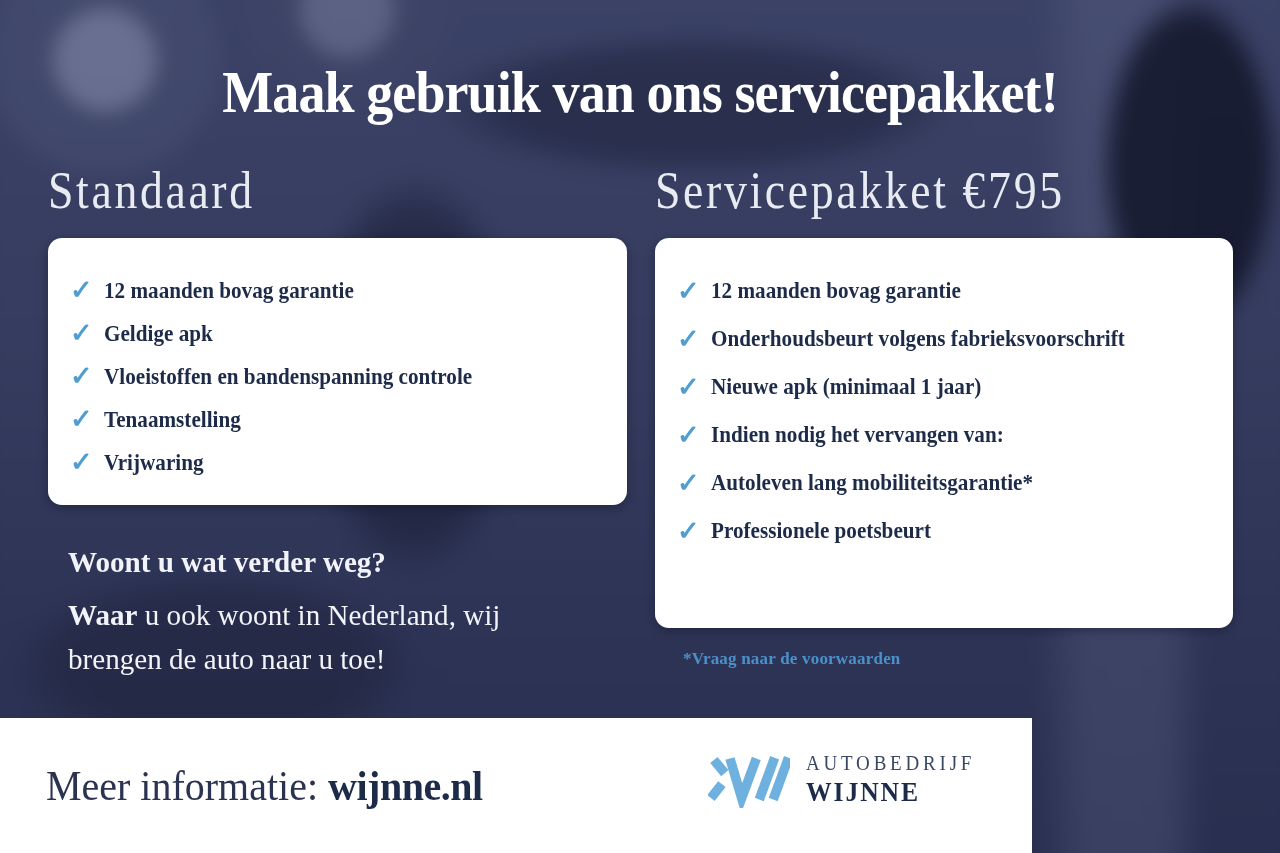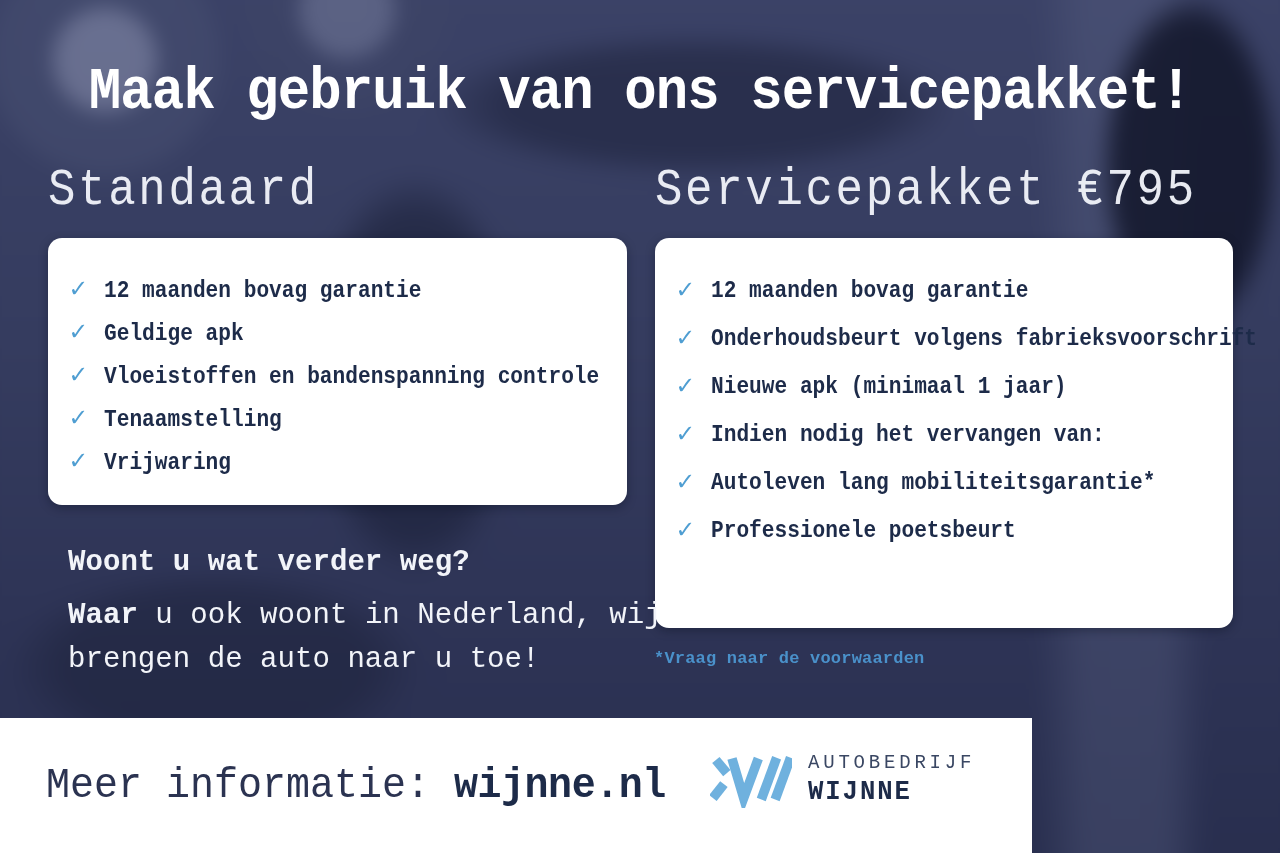--- a/index.html
+++ b/index.html
@@ -1,20 +1,20 @@
 <!DOCTYPE html>
 <html><head>
 <meta charset="utf-8">
 <style>
   * { margin:0; padding:0; box-sizing:border-box; }
   html,body { background:#111; }
   .poster{
     position:relative; width:1280px; height:853px; overflow:hidden;
     background:#343b5d;
-    font-family:Liberation Mono, monospace;
+    font-family:Liberation Serif, serif;
   }
   
   .bg{
     position:absolute; inset:-25px;
     filter:blur(10px);
     background:
       radial-gradient(circle at 130px 85px,  rgba(150,156,185,.50) 0 52px, rgba(70,78,112,.55) 52px 112px, rgba(0,0,0,0) 118px),
       radial-gradient(circle at 372px 35px,  rgba(135,142,172,.42) 0 48px, rgba(62,69,102,.5) 48px 100px, rgba(0,0,0,0) 106px),
       radial-gradient(ellipse 120px 230px at 1215px 190px, rgba(18,22,42,.85) 0 62%, rgba(0,0,0,0) 75%),
       radial-gradient(ellipse 150px 270px at 440px 400px,  rgba(24,29,52,.55) 0 58%, rgba(0,0,0,0) 75%),
@@ -61,21 +61,21 @@
 
   .delivery{
     position:absolute; left:68px; top:547px; color:#f2f4f9;
     transform:scaleX(.97); transform-origin:left top;
   }
   .delivery .head{ font-size:30px; font-weight:700; line-height:1; margin-bottom:16px; }
   .delivery .line{ font-size:30px; font-weight:400; line-height:44px; }
   .delivery .line b{ font-weight:700; }
 
   .footnote{
-    position:absolute; left:654px; top:649px;
+    position:absolute; left:683px; top:649px;
     color:#4a91ca; font-size:17px; font-weight:700; letter-spacing:.2px;
   }
 
   .footer{
     position:absolute; left:0; bottom:0; width:1032px; height:135px; background:#ffffff;
   }
   .footer-info{
     position:absolute; left:46px; top:46px; white-space:nowrap;
     font-size:43px; line-height:1; color:#2b3351;
     transform:scaleX(.93); transform-origin:left top;

